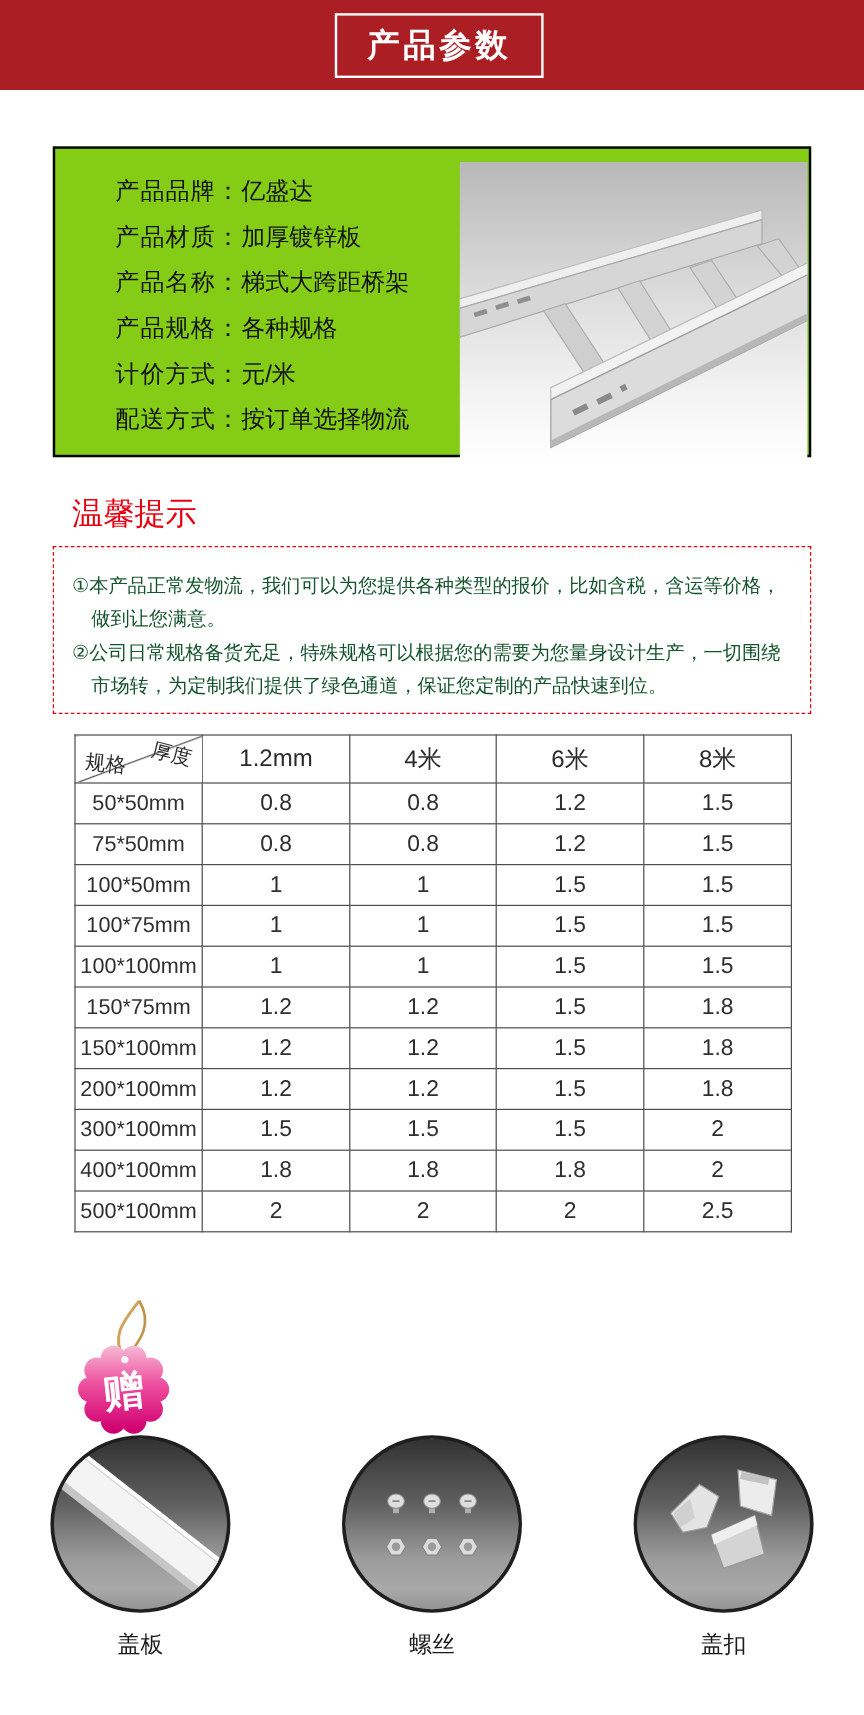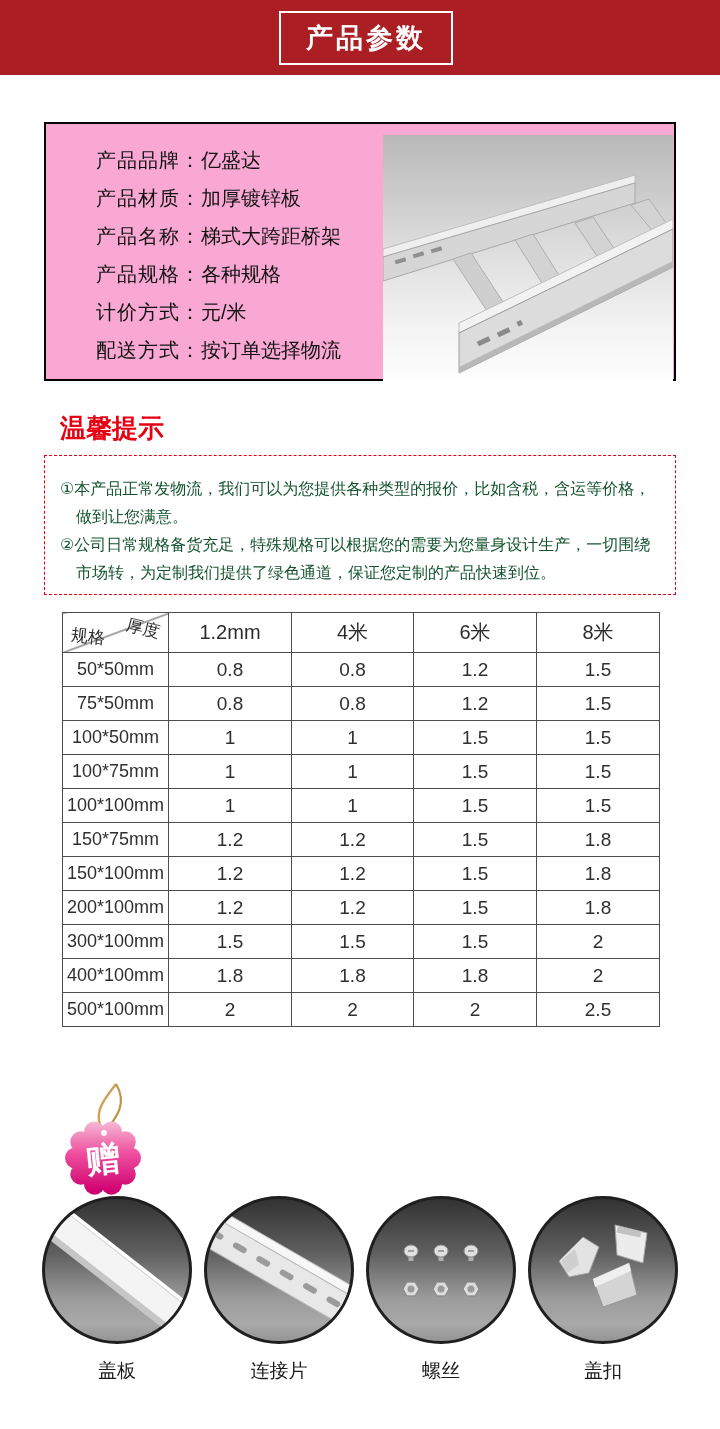--- a/index.html
+++ b/index.html
@@ -8,28 +8,28 @@
   .page { position:relative; width:720px; height:1429px; background:#fff; overflow:hidden; }
 
   
   .header { position:absolute; left:0; top:0; width:720px; height:75px; background:#ab1f24;
             display:flex; align-items:center; justify-content:center;padding-left:12px; }
   .header-box { border:2px solid #fff; padding:7px 25px; }
   .header-title { color:#fff; font-size:27px; font-weight:bold; letter-spacing:3px; }
 
   
   .info-box { position:absolute; left:44px; top:122px; width:632px; height:259px;
-              border:2px solid #000; background:#f9a8d4; }
+              border:2px solid #000; background:#84cc16; }
   .info-fields { position:absolute; left:50px; top:17px; }
   .info-line { height:38px; line-height:38px; font-size:20px; color:#121212; white-space:nowrap; }
   .info-line .lbl { letter-spacing:1px; }
   .photo { position:absolute; right:1px; top:11px; }
 
   
-  .tips-title { position:absolute; left:60px; top:411px; font-size:26px; font-weight:bold; color:#e60012; }
+  .tips-title { position:absolute; left:60px; top:411px; font-size:26px; font-weight:normal; color:#e60012; }
   .tips-box { position:absolute; left:44px; top:455px; width:632px; height:140px;
               border:1px dashed #e60012; padding:19px 14px 0 15px; background:#fff; }
   .tip { font-size:16px; line-height:28px; color:#14532d; padding-left:16px; text-indent:-16px; }
 
   
   .spec-table { position:absolute; left:62px; top:612px; border-collapse:collapse; table-layout:fixed; background:#fff; }
   .spec-table td { border:1px solid #4d4d4d; text-align:center; vertical-align:middle; background:#fff; }
   .spec-table thead td { height:40px; font-size:20px; color:#2b2b2b; }
   .spec-table tbody td { height:34px; font-size:19px; color:#2f2f2f; }
   .spec-table tbody td.spec-col { font-size:18px; }
@@ -255,37 +255,20 @@
           <g transform="rotate(38 72 68)">
             <rect x="-22" y="52" width="188" height="5" fill="#ffffff"></rect>
             <rect x="-22" y="56" width="188" height="26" fill="#f4f4f4" stroke="#d2d2d2"></rect>
             <rect x="-22" y="82" width="188" height="6" fill="#c6c6c6"></rect>
           </g>
         </svg>
       </div>
       <div class="acc-label">盖板</div>
     </div>
 
-    <div class="acc">
-      <div class="acc-circle">
-        <svg width="144" height="142" viewBox="0 0 144 142">
-          <g transform="rotate(30 72 68)">
-            <rect x="-18" y="48" width="180" height="10" fill="#f7f7f7" stroke="#c9c9c9"></rect>
-            <rect x="-18" y="57" width="180" height="30" fill="#e8e8e8" stroke="#b5b5b5"></rect>
-            <rect x="-6" y="68" width="15" height="6" rx="3" fill="#9b9b9b"></rect>
-            <rect x="21" y="68" width="15" height="6" rx="3" fill="#9b9b9b"></rect>
-            <rect x="48" y="68" width="15" height="6" rx="3" fill="#9b9b9b"></rect>
-            <rect x="75" y="68" width="15" height="6" rx="3" fill="#9b9b9b"></rect>
-            <rect x="102" y="68" width="15" height="6" rx="3" fill="#9b9b9b"></rect>
-            <rect x="129" y="68" width="15" height="6" rx="3" fill="#9b9b9b"></rect>
-          </g>
-        </svg>
-      </div>
-      <div class="acc-label">连接片</div>
-    </div>
 
     <div class="acc">
       <div class="acc-circle">
         <svg width="144" height="142" viewBox="0 0 144 142">
           <defs>
             <g id="scr">
               <rect x="-2.5" y="2" width="5" height="8" fill="#b0b0b0"></rect>
               <ellipse cx="0" cy="0" rx="7" ry="6" fill="#e0e0e0" stroke="#8f8f8f"></ellipse>
               <line x1="-3" y1="0" x2="3" y2="0" stroke="#8a8a8a" stroke-width="1.5"></line>
             </g>

